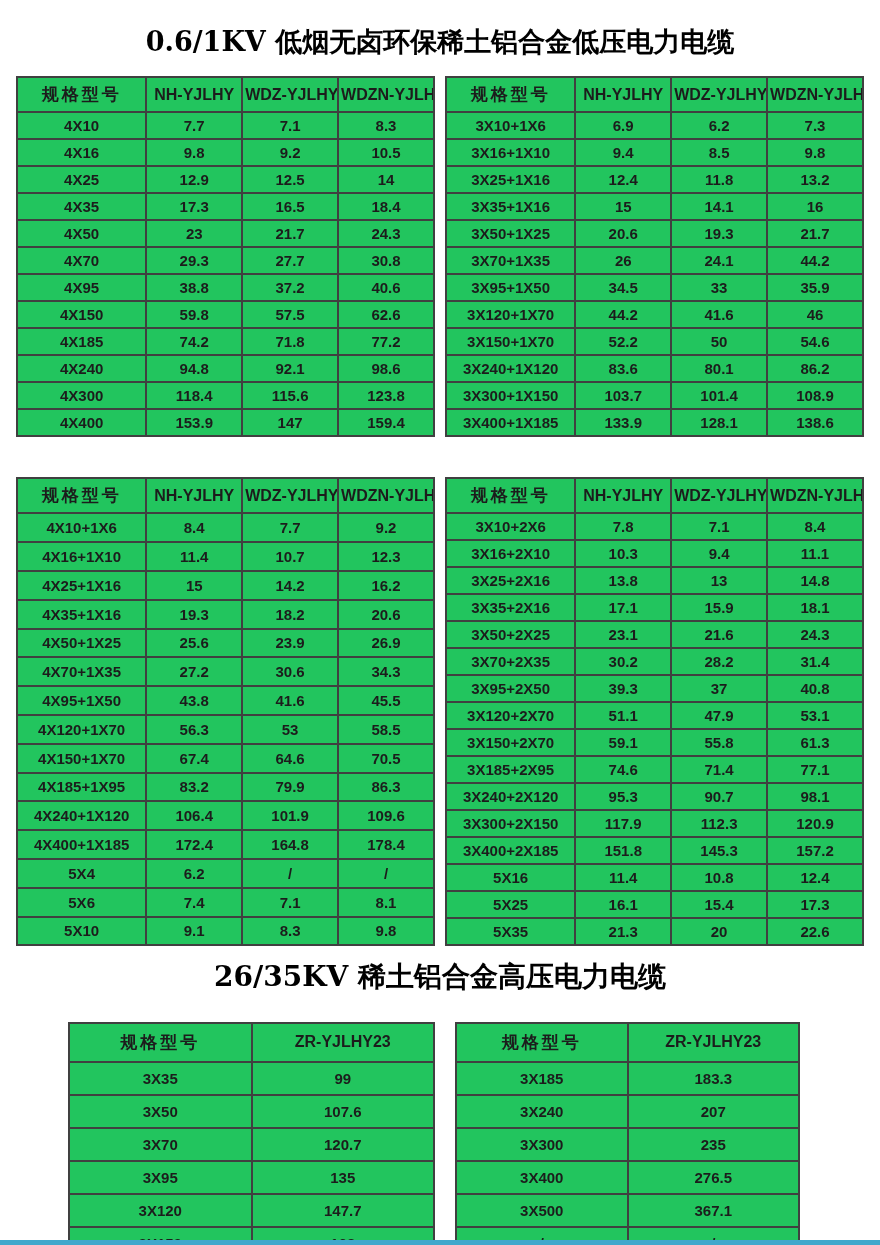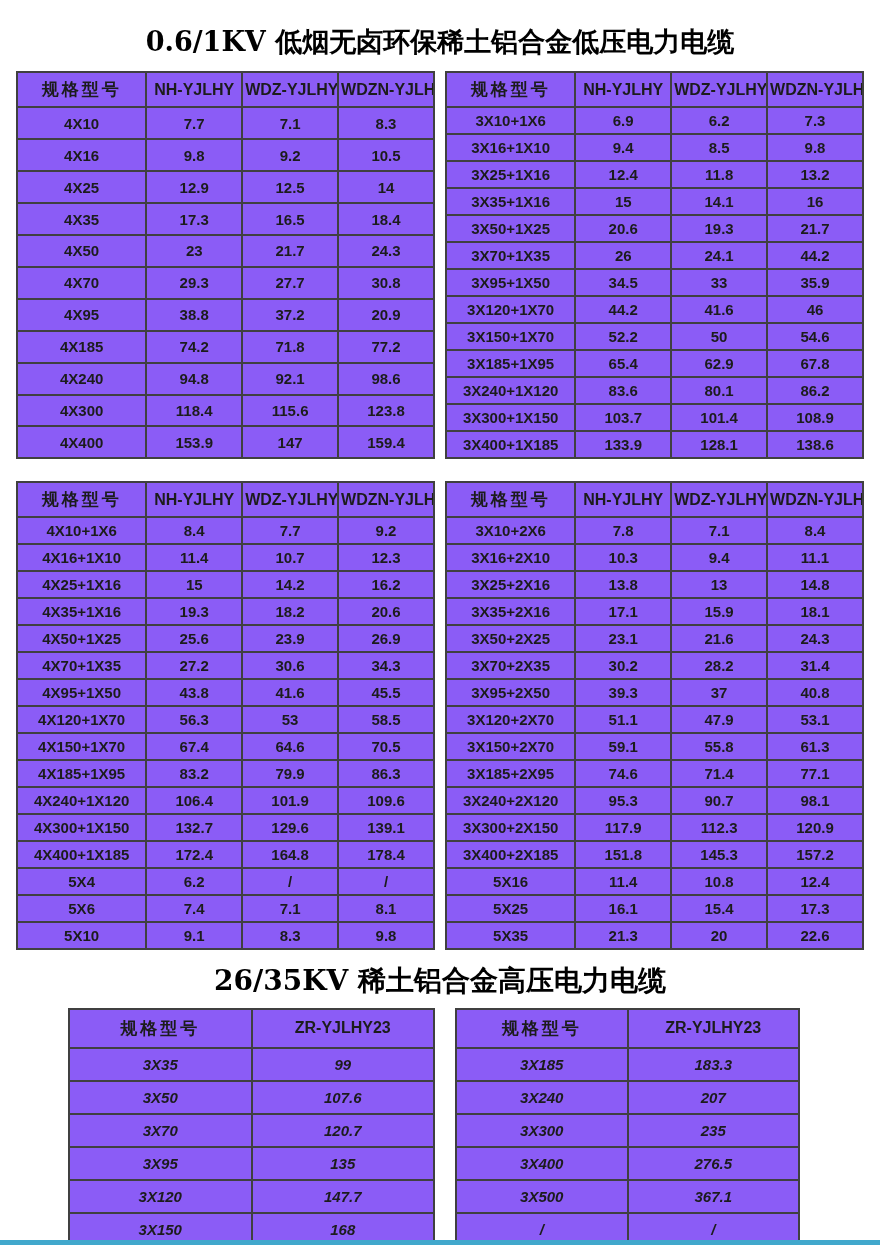--- a/index.html
+++ b/index.html
@@ -10,31 +10,32 @@
     background:#ffffff; color:var(--ink);
     font-family:"Liberation Sans", sans-serif;
     overflow:hidden;
   }
   .doc-title {
     font-family:"DejaVu Serif", serif;
     font-weight:bold; font-size:27px; line-height:1.2;
     text-align:center; color:#000;
     margin:0;
   }
-  .title-lv { padding-top:26px; padding-bottom:13px; }
+  .title-lv { padding-top:26px; }
   .title-hv { padding-top:14px; padding-bottom:10px; font-size:28px;border-radius:10px; }
   .block {
     display:flex; justify-content:space-between;
     padding:0 16px; gap:10px;
   }
   .block-mid { margin-top:22px; }
   .block-hv { padding:0 80px 0 68px; justify-content:space-between; gap:20px; }
   table.spec {
     border-collapse:collapse; table-layout:fixed;
-    background:#8b5cf6;
+    background:#22c55e;
+    margin-top:18px;
   }
   .spec th, .spec td {
     border:2px solid var(--border);
     text-align:center; vertical-align:middle;
     font-weight:bold; color:var(--ink);
     overflow:hidden; white-space:nowrap;
   }
   .spec th {
     font-size:16px; padding:5px 2px; letter-spacing:0;
   }
@@ -43,21 +44,21 @@
     font-weight:600; font-size:17px; letter-spacing:3px;
   }
   .spec td { font-size:15px; padding:4px 2px; }
   .cols4 { width:419px; }
   .cols4 th:first-child, .cols4 td:first-child { width:31%; }
   .cols4 th:nth-child(n+2), .cols4 td:nth-child(n+2) { width:23%; }
   .hv-left { width:367px; }
   .hv-right { width:345px; }
   .cols2 th, .cols2 td { width:50%; }
   .cols2 th { padding:7px 2px; }
-  .cols2 td { padding:7px 2px;font-style:italic; }
+  .cols2 td { padding:7px 2px; }
   .accent-bar {
     position:absolute; left:0; bottom:0;
     width:100%; height:5px; background:var(--accent);
   }
 </style>
 </head>
 <body>
 
 <h1 class="doc-title title-lv">0.6/1KV 低烟无卤环保稀土铝合金低压电力电缆</h1>
 
@@ -105,21 +106,27 @@
         <tr>
           <td>4X70</td>
           <td>29.3</td>
           <td>27.7</td>
           <td>30.8</td>
         </tr>
         <tr>
           <td>4X95</td>
           <td>38.8</td>
           <td>37.2</td>
-          <td>20.9</td>
+          <td>40.6</td>
+        </tr>
+        <tr>
+          <td>4X150</td>
+          <td>59.8</td>
+          <td>57.5</td>
+          <td>62.6</td>
         </tr>
         <tr>
           <td>4X185</td>
           <td>74.2</td>
           <td>71.8</td>
           <td>77.2</td>
         </tr>
         <tr>
           <td>4X240</td>
           <td>94.8</td>
@@ -198,26 +205,20 @@
           <td>41.6</td>
           <td>46</td>
         </tr>
         <tr>
           <td>3X150+1X70</td>
           <td>52.2</td>
           <td>50</td>
           <td>54.6</td>
         </tr>
         <tr>
-          <td>3X185+1X95</td>
-          <td>65.4</td>
-          <td>62.9</td>
-          <td>67.8</td>
-        </tr>
-        <tr>
           <td>3X240+1X120</td>
           <td>83.6</td>
           <td>80.1</td>
           <td>86.2</td>
         </tr>
         <tr>
           <td>3X300+1X150</td>
           <td>103.7</td>
           <td>101.4</td>
           <td>108.9</td>
@@ -303,26 +304,20 @@
           <td>79.9</td>
           <td>86.3</td>
         </tr>
         <tr>
           <td>4X240+1X120</td>
           <td>106.4</td>
           <td>101.9</td>
           <td>109.6</td>
         </tr>
         <tr>
-          <td>4X300+1X150</td>
-          <td>132.7</td>
-          <td>129.6</td>
-          <td>139.1</td>
-        </tr>
-        <tr>
           <td>4X400+1X185</td>
           <td>172.4</td>
           <td>164.8</td>
           <td>178.4</td>
         </tr>
         <tr>
           <td>5X4</td>
           <td>6.2</td>
           <td>/</td>
           <td>/</td>

